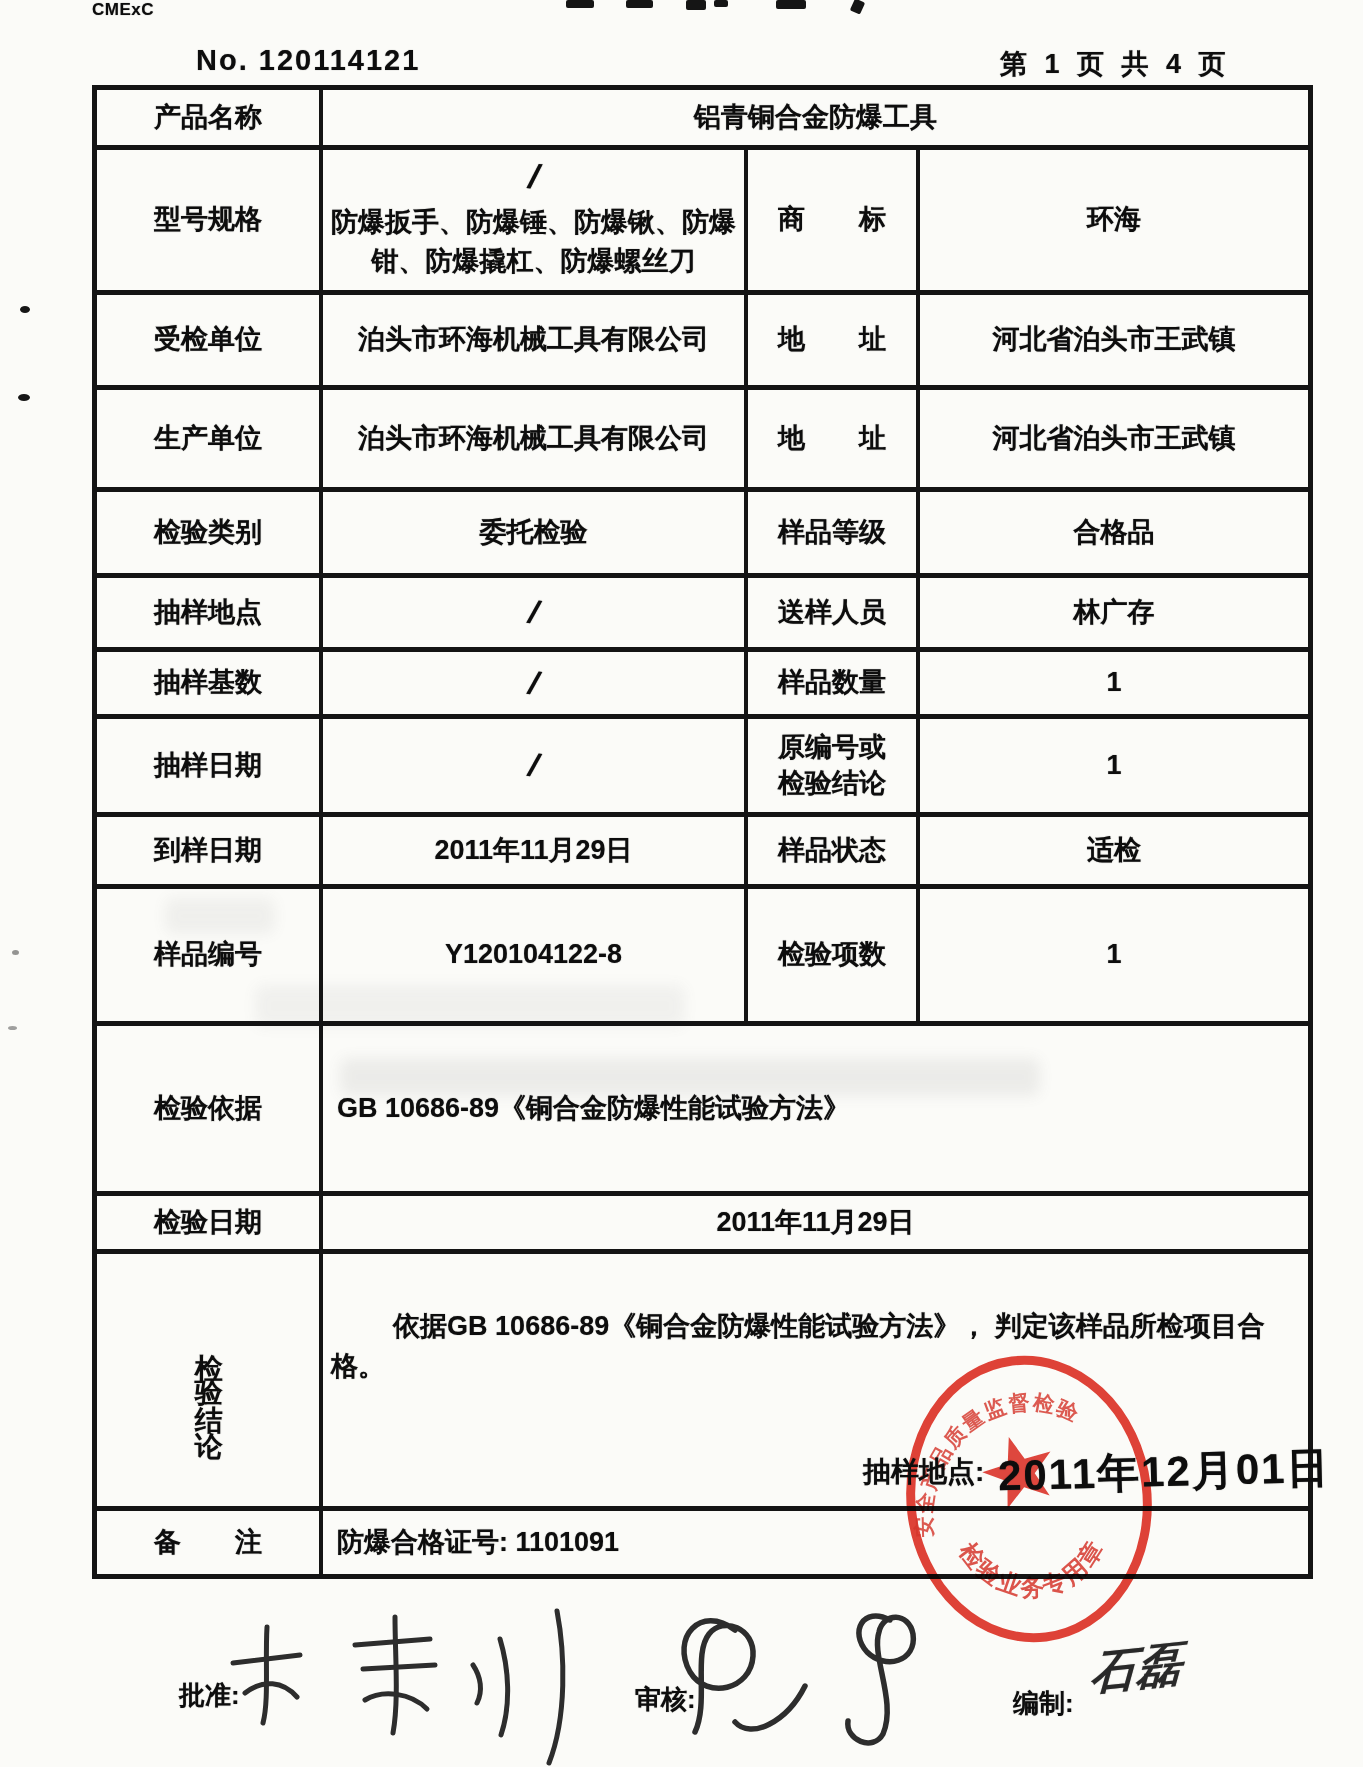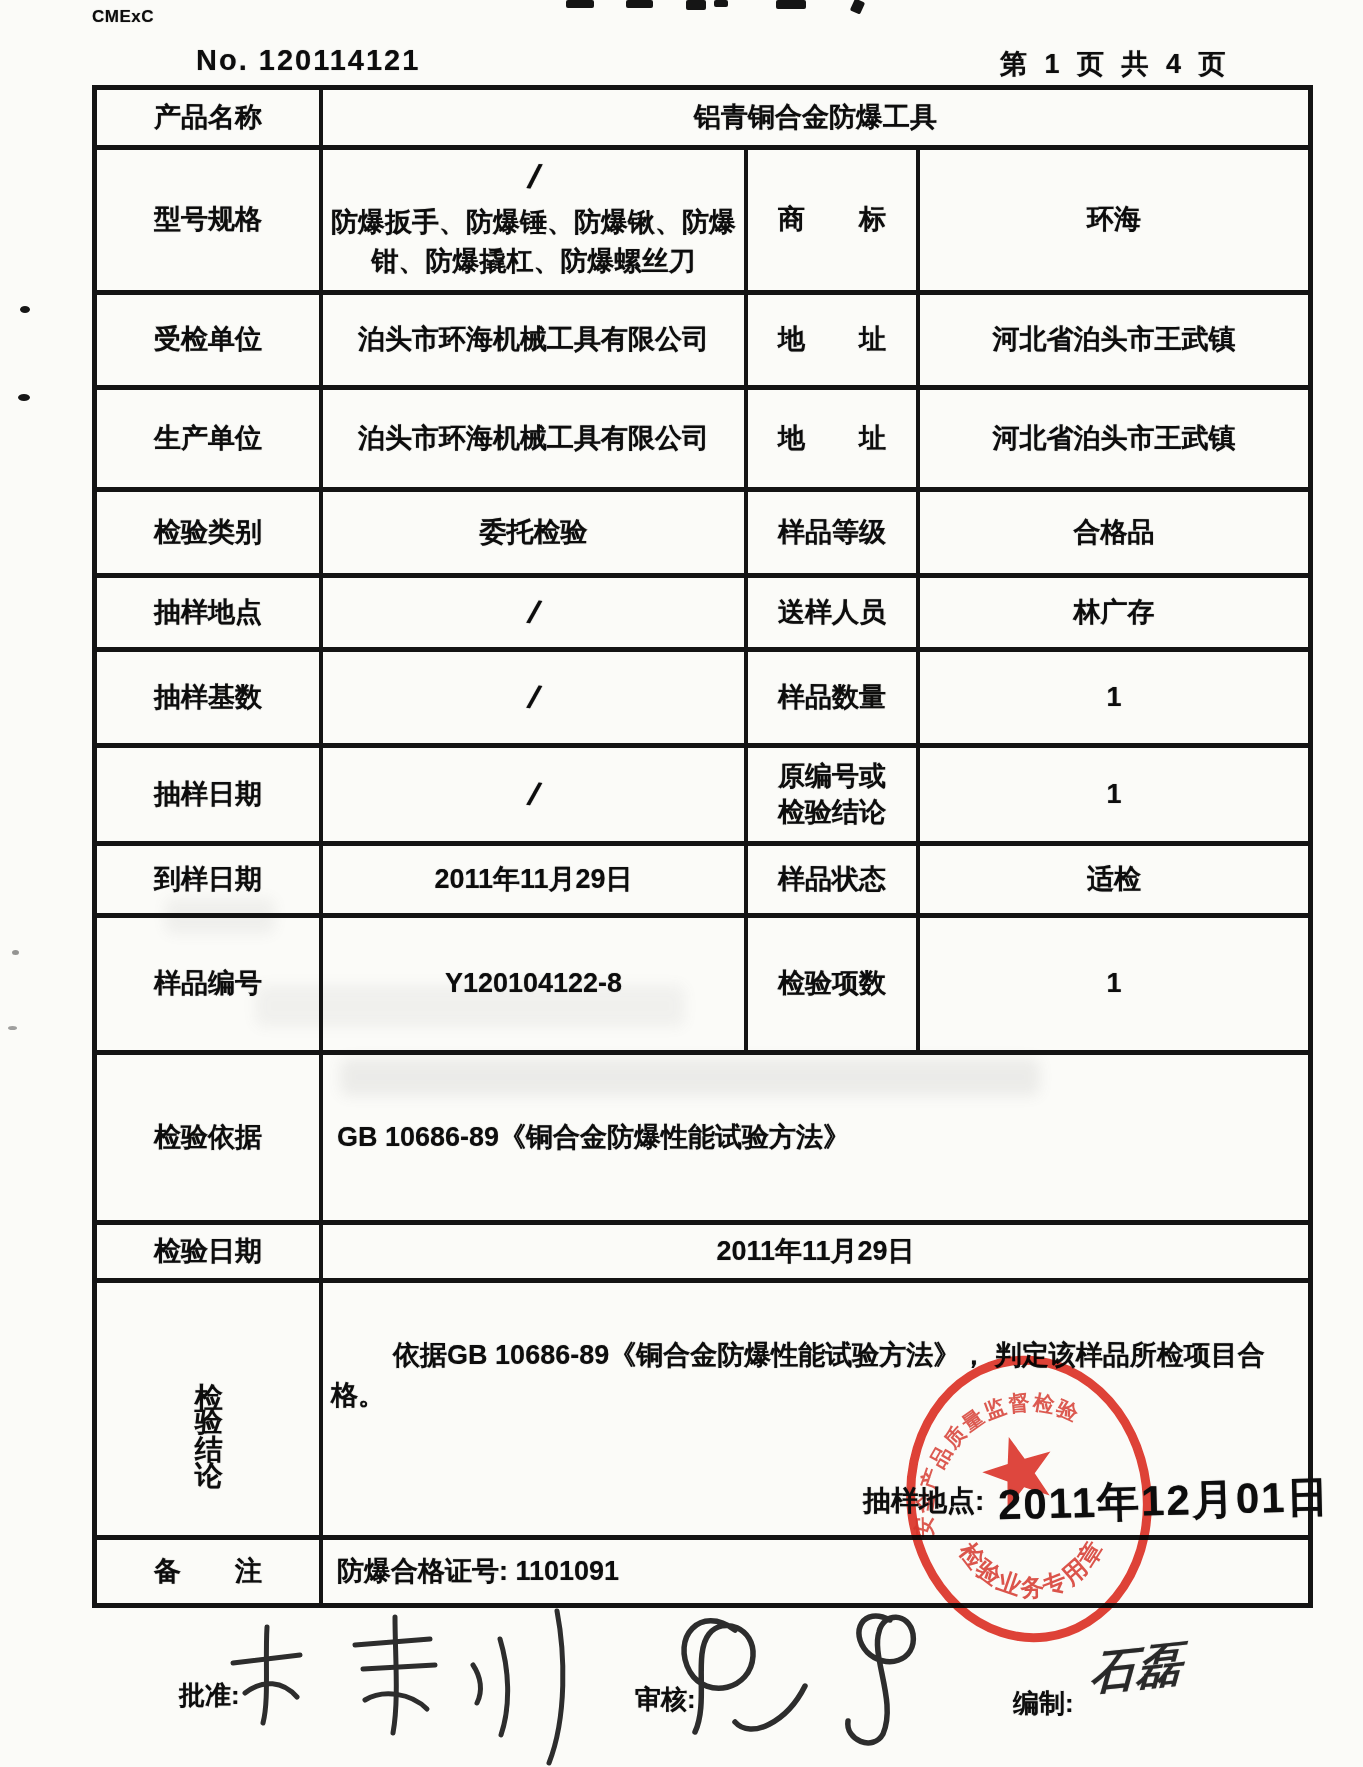--- a/index.html
+++ b/index.html
@@ -4,39 +4,39 @@
 <style>
   html,body{margin:0;padding:0;}
   body{
     width:1363px;height:1767px;position:relative;
     background:#fbfbf8;
     font-family:"Liberation Sans","DejaVu Sans",sans-serif;
     color:#0d0d0d;overflow:hidden;
   }
   .ink{ text-shadow:0 0 1px rgba(25,25,25,.55); }
   
-  .logo{position:absolute;left:92px;top:7px;font-weight:800;font-size:17px;letter-spacing:.5px;}
+  .logo{position:absolute;left:92px;top:0px;font-weight:800;font-size:17px;letter-spacing:.5px;}
   .doc-no{position:absolute;left:196px;top:44px;font-weight:800;font-size:29px;letter-spacing:2px;}
   .page-info{position:absolute;left:1000px;top:46px;font-weight:800;font-size:27px;letter-spacing:5px;white-space:nowrap;}
   .title-frag{position:absolute;top:0;background:#151515;border-radius:2px;}
   
   .rpt{position:absolute;left:92px;top:85px;width:1221px;border:5px solid #141414;background:transparent;box-sizing:border-box;}
   .row{display:flex;box-sizing:border-box;border-bottom:5px solid #141414;}
   .row:last-child{border-bottom:none;}
   .cell{box-sizing:border-box;border-right:4px solid #141414;display:flex;flex-direction:column;align-items:center;justify-content:center;text-align:center;font-weight:800;font-size:27px;line-height:1.45;}
   .cell:last-child{border-right:none;}
   .c1{width:226px;flex:none;}
   .c2{width:425px;flex:none;}
   .c3{width:172px;flex:none;}
   .c4{flex:1;}
   .wide{flex:1;}
   .left{align-items:flex-start;text-align:left;padding-left:14px;}
   .pre{white-space:pre-line;}
   .r1{height:60px;}  .r2{height:145px;} .r3{height:95px;}  .r4{height:102px;}
-  .r5{height:86px;}  .r6{height:74px;}  .r7{height:96px;}  .r8{height:98px;}
+  .r5{height:86px;}  .r6{height:74px;}  .r7{height:67px;}  .r8{height:98px;}
   .r9{height:72px;}  .r10{height:137px;}.r11{height:170px;}.r12{height:58px;}
   .r13{height:257px;}.r14{height:63px;}
   .slash{font-size:34px;font-style:italic;font-weight:700;line-height:1;margin-bottom:10px;transform:rotate(6deg);}
   .slash-only{font-size:32px;font-style:italic;font-weight:700;transform:rotate(8deg);}
   .vlabel{writing-mode:vertical-rl;text-orientation:upright;letter-spacing:26px;font-weight:800;font-size:28px;padding-top:6px;}
   .concl-cell{position:relative;display:block;text-align:left;}
   .concl-text{margin:52px 28px 0 8px;text-indent:2.3em;font-weight:800;font-size:27px;line-height:40px;}
   .sign-line{position:absolute;left:540px;top:188px;display:flex;align-items:center;white-space:nowrap;z-index:30;}
   .sign-label{font-weight:800;font-size:28px;}
   .sign-date{font-weight:800;font-size:42px;letter-spacing:2px;margin-left:14px;transform:rotate(-1.5deg);font-family:"Liberation Sans","DejaVu Sans",sans-serif;}

